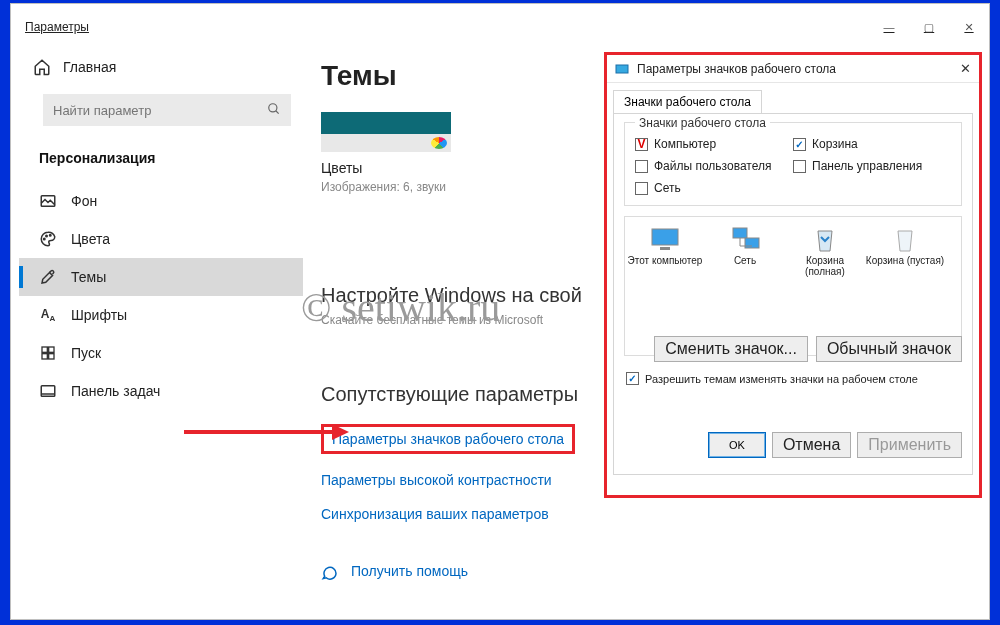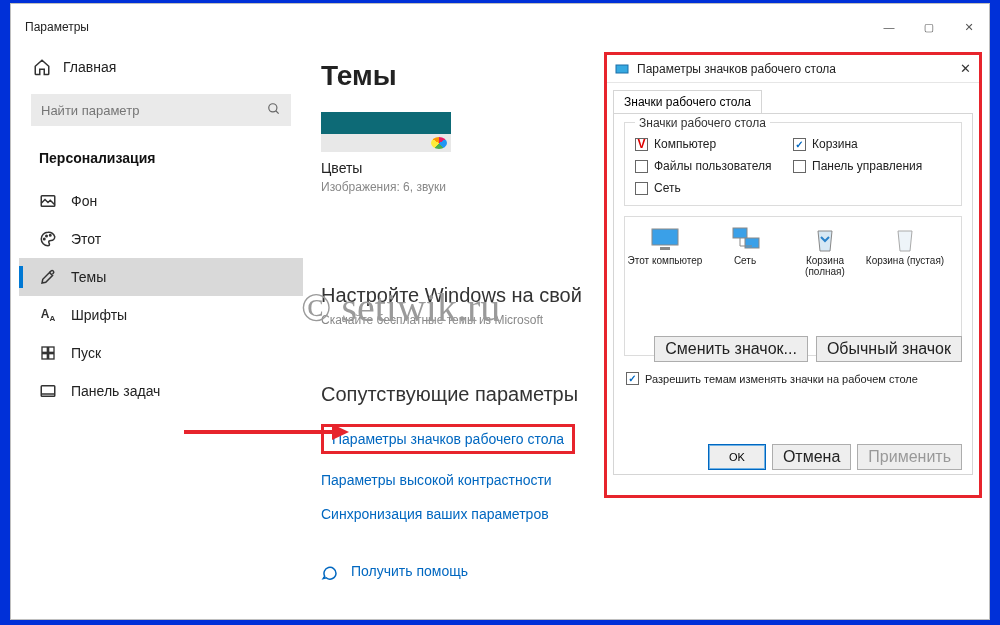--- a/index.html
+++ b/index.html
@@ -1,29 +1,29 @@
 <!DOCTYPE html>
 <html><head>
 <meta charset="utf-8">
 <style>
   * { box-sizing: border-box; margin: 0; padding: 0; font-family: "Segoe UI", Tahoma, sans-serif; }
   body { background: #0030d8; width: 1000px; height: 625px; overflow: hidden; }
   .frame { position: absolute; left: 10px; top: 3px; width: 980px; height: 617px; background: #ffffff; border: 1px solid #bfbfbf; }
 
   
-  .titlebar { height: 28px; display:flex; align-items:center; justify-content:space-between; padding:18px 0 0 14px; font-size:12px; color:#222; }
+  .titlebar { height: 28px; display:flex; align-items:center; justify-content:space-between; padding:18px 0 0 14px; font-size:12px; color:#222;text-decoration:underline; }
   .titlebar .right { display:flex; align-items:center; }
   .winbtn { width:40px; height:28px; display:flex; align-items:center; justify-content:center; color:#555; font-size:11px; }
 
   .content { display:flex; height: calc(100% - 28px); }
 
   
   .sidebar { width: 300px; padding: 18px 8px 8px 8px; }
   .home { display:flex; align-items:center; gap:12px; padding:8px 14px; font-size:14px; color:#222; }
-  .search { margin: 10px 12px 14px 12px; position:relative; }
+  .search { margin: 10px 12px 14px 24px; position:relative; }
   .search input { width:100%; height:32px; border:none; background:#eaeaea; padding:0 34px 0 10px; font-size:13px; color:#555; }
   .search .sicon { position:absolute; right:10px; top:8px; color:#666; }
   .section { font-weight:600; font-size:14px; padding: 10px 14px 16px 20px; color:#111; }
   .navitem { display:flex; align-items:center; gap:14px; padding:10px 14px 10px 20px; font-size:14px; color:#222; position:relative; }
   .navitem.active { background:#d9d9d9; }
   .navitem.active::before { content:""; position:absolute; left:0; top:8px; bottom:8px; width:4px; background:#0078d4; }
   .nicon { width:18px; height:18px; display:flex; align-items:center; justify-content:center; color:#333; font-size:14px; }
 
   
   .main { flex:1; padding: 28px 28px 0 10px; position:relative; }
@@ -58,21 +58,21 @@
   .cbcol { flex:1; display:flex; flex-direction:column; gap:8px; }
   .cb { display:flex; align-items:center; gap:6px; font-size:12px; color:#222; }
   .cbox { width:13px; height:13px; border:1px solid #666; background:#fff; display:flex; align-items:center; justify-content:center; font-size:10px; color:#0067c0; font-weight:bold; }
   .cbox.redv { color:#d00; font-weight:900; font-size:12px; }
   .iconbox { margin-top:10px; border:1px solid #dcdcdc; height:140px; padding:8px 0; display:flex; flex-wrap:wrap; align-content:flex-start; gap:4px 0; }
   .dicon { width:80px; display:flex; flex-direction:column; align-items:center; font-size:10px; text-align:center; color:#222; gap:2px; }
   .dicon .ig { width:34px; height:28px; display:flex; align-items:center; justify-content:center; }
   .btnrow { position:absolute; right:10px; top:222px; display:flex; gap:8px; }
   .wbtn { font-size:16px; padding:3px 10px; background:#eeeeee; border:1px solid #adadad; color:#222; }
   .allow { position:absolute; left:12px; top:258px; display:flex; align-items:center; gap:6px; font-size:11px; color:#222; }
-  .dlg-foot { position:absolute; right:10px; bottom:4px; display:flex; gap:6px; }
+  .dlg-foot { position:absolute; right:10px; bottom:16px; display:flex; gap:6px; }
   .okbtn { font-size:11px; padding:3px 20px; background:#eeeeee; border:1px solid #0067c0; box-shadow: inset 0 0 0 1px #6fb2e6; }
   .wbtn.dis { color:#999; }
 
   svg { display:block; }
 </style>
 </head>
 <body>
 
 <div class="frame">
 
@@ -126,21 +126,21 @@
       </div>
       <div class="navitem">
         <span class="nicon">
             <svg width="18" height="18" viewBox="0 0 24 24" fill="none" stroke="#333" stroke-width="2">
               <path d="M12 3a9 9 0 100 18c1.5 0 2-1 2-2s-1-1.5-1-3 1-2 3-2a5 5 0 005-5 9 9 0 00-9-6z"></path>
               <circle cx="7" cy="12" r="1"></circle>
               <circle cx="10" cy="8" r="1"></circle>
               <circle cx="15" cy="7" r="1"></circle>
             </svg>
           </span>
-        <span>Этот</span>
+        <span>Цвета</span>
       </div>
       <div class="navitem active">
         <span class="nicon">
             <svg width="18" height="18" viewBox="0 0 24 24" fill="none" stroke="#333" stroke-width="2">
               <path d="M14 6l4 4-9 9-5 1 1-5z"></path>
               <path d="M14 6l2-2a2 2 0 013 3l-1 1"></path>
             </svg>
           </span>
         <span>Темы</span>
       </div>

